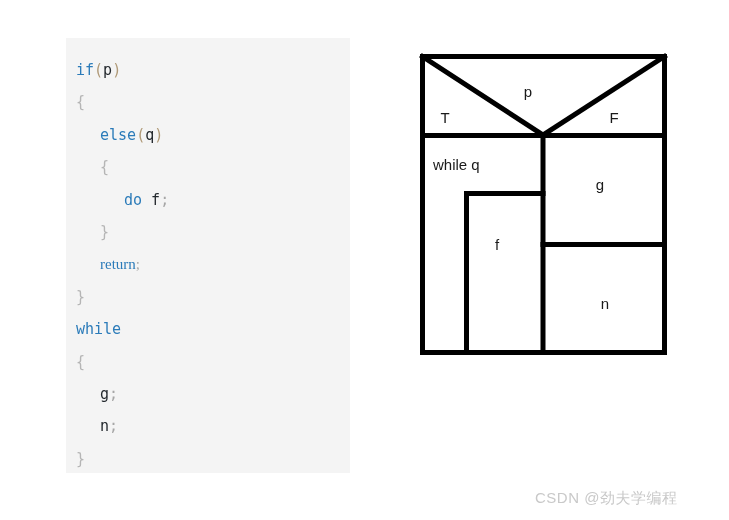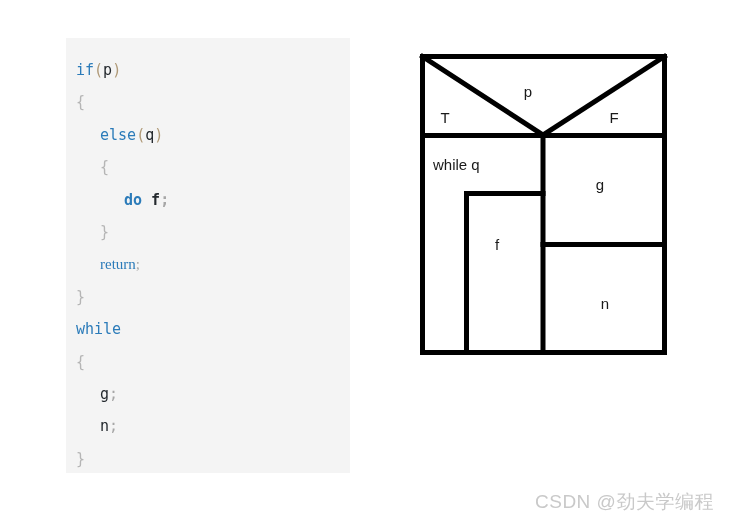--- a/index.html
+++ b/index.html
@@ -66,36 +66,36 @@
     font-size: 15px;
     fill: #1a1a1a;
   }
 
   
   #watermark {
     position: absolute;
     left: 535px;
     top: 489px;
     font-family: "Liberation Sans", sans-serif;
-    font-size: 19px;
+    font-size: 15px;
     color: #c9c9c9;
     letter-spacing: 0.5px;
     white-space: nowrap;
     user-select: none;
   }
 </style>
 </head>
 <body>
 
 <div id="code-panel">
     <div class="code-line" style="padding-left: 10px;"><span class="tok-kw">if</span><span class="tok-paren">(</span><span class="tok-id">p</span><span class="tok-paren">)</span></div>
     <div class="code-line" style="padding-left: 10px;"><span class="tok-brace">{</span></div>
     <div class="code-line" style="padding-left: 34px;"><span class="tok-kw">else</span><span class="tok-paren">(</span><span class="tok-id">q</span><span class="tok-paren">)</span></div>
     <div class="code-line" style="padding-left: 34px;"><span class="tok-brace">{</span></div>
-    <div class="code-line" style="padding-left: 58px; font-weight: bold;"><span class="tok-kw">do</span><span class="tok-id"> </span><span class="tok-id">f</span><span class="tok-punc">;</span></div>
+    <div class="code-line" style="padding-left: 58px;"><span class="tok-kw">do</span><span class="tok-id"> </span><span class="tok-id">f</span><span class="tok-punc">;</span></div>
     <div class="code-line" style="padding-left: 34px;"><span class="tok-brace">}</span></div>
     <div class="code-line" style="padding-left: 34px; font-family: Liberation Serif, serif;"><span class="tok-kw">return</span><span class="tok-punc">;</span></div>
     <div class="code-line" style="padding-left: 10px;"><span class="tok-brace">}</span></div>
     <div class="code-line" style="padding-left: 10px;"><span class="tok-kw">while</span></div>
     <div class="code-line" style="padding-left: 10px;"><span class="tok-brace">{</span></div>
     <div class="code-line" style="padding-left: 34px;"><span class="tok-id">g</span><span class="tok-punc">;</span></div>
     <div class="code-line" style="padding-left: 34px;"><span class="tok-id">n</span><span class="tok-punc">;</span></div>
     <div class="code-line" style="padding-left: 10px;"><span class="tok-brace">}</span></div>
   </div>
 

